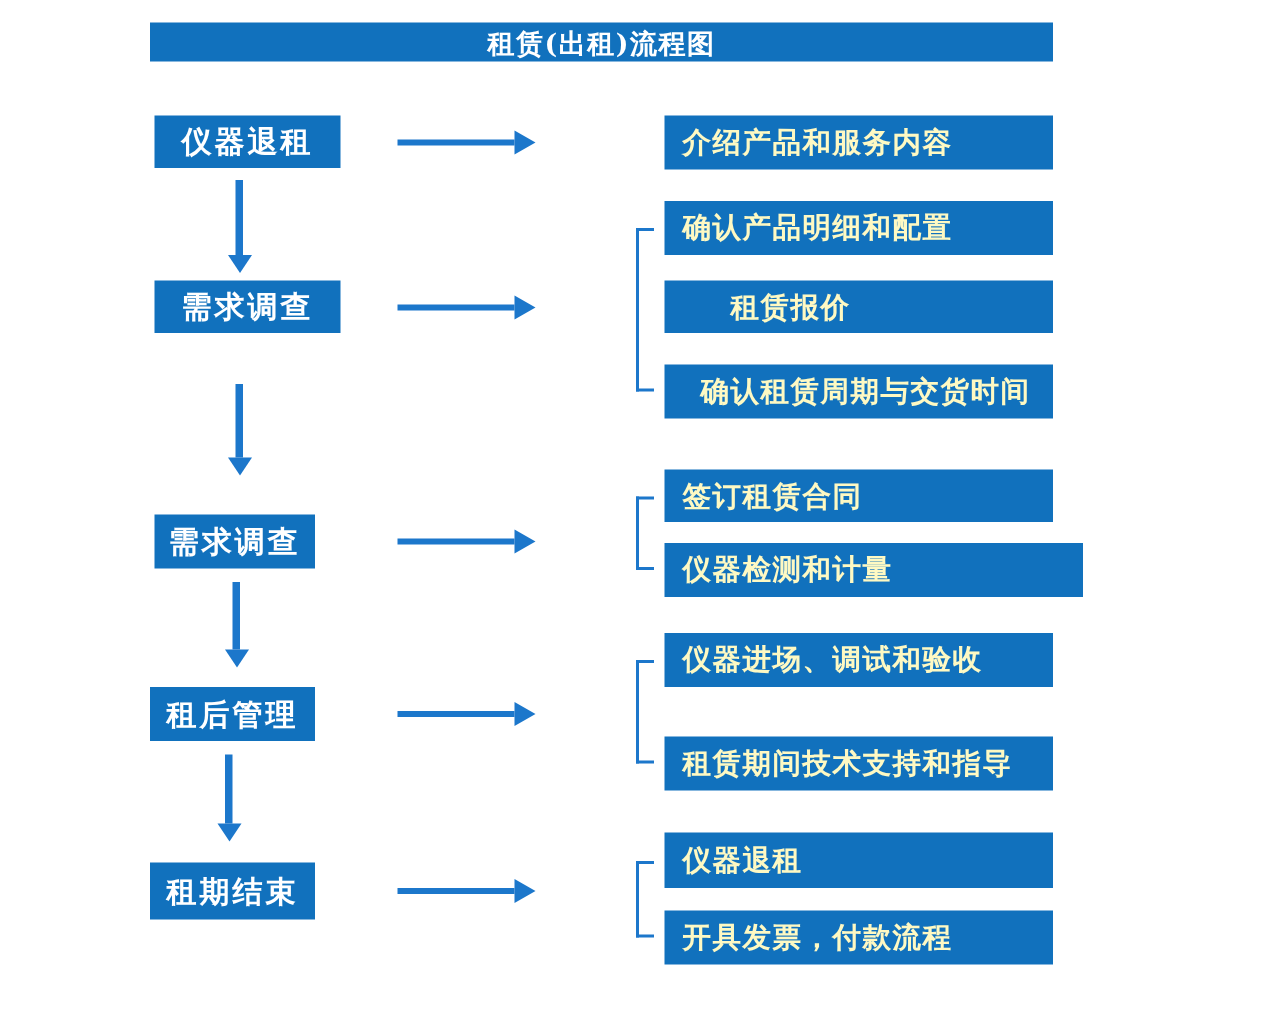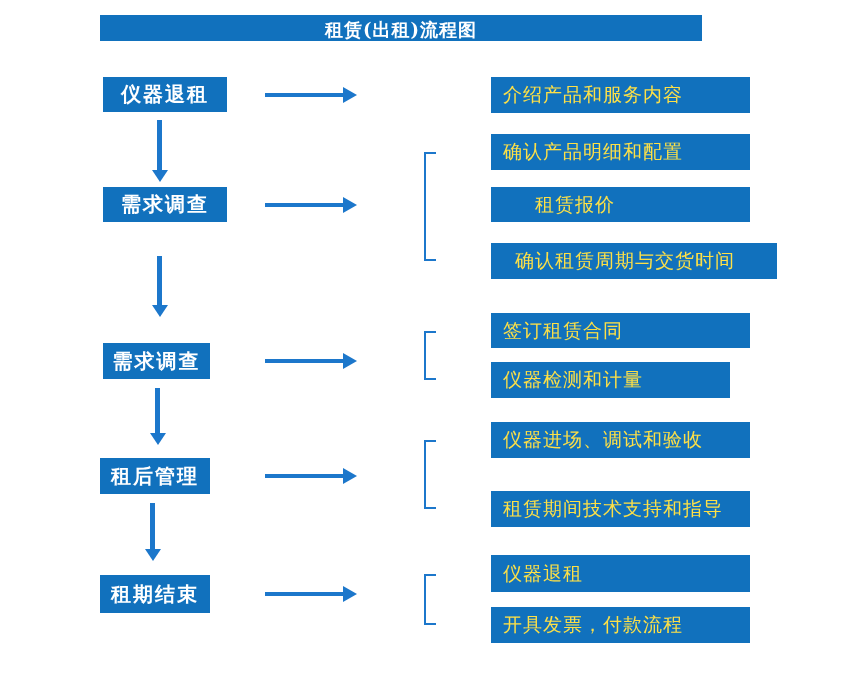--- a/index.html
+++ b/index.html
@@ -31,30 +31,29 @@
     font-weight: bold;
     letter-spacing: 2px;
     display: flex;
     align-items: center;
     justify-content: center;
     box-sizing: border-box;
   }
   .detail-box {
     position: absolute;
     background: var(--primary, #1171BD);
-    color: #fde047;
+    color: #fef9c3;
     font-size: 19px;
-    font-weight: normal;
+    font-weight: bold;
     letter-spacing: 1px;
     display: flex;
     align-items: center;
     padding-left: 12px;
     box-sizing: border-box;
     white-space: nowrap;
-    margin-left: 48px;
   }
   .shaft   { position: absolute; background: var(--arrow, #1C77CB); }
   .bracket { position: absolute; background: var(--arrow, #1C77CB); }
   .tri-right {
     position: absolute; width: 0; height: 0;
     border-left: 14px solid var(--arrow, #1C77CB);
     border-top: 8px solid transparent;
     border-bottom: 8px solid transparent;
   }
   .tri-down {
@@ -72,29 +71,29 @@
   <div id="stage-layer">
       <div class="stage-box" style="left: 103px; top: 77px; width: 124px; height: 35px;">仪器退租</div>
       <div class="shaft" style="left: 265px; top: 92.5px; width: 78px; height: 4px;"></div>
       <div class="tri-right" style="left: 343px; top: 86.5px;"></div>
       <div class="detail-box" style="left: 443px; top: 77px; width: 259px; height: 36px;">介绍产品和服务内容</div>
       <div class="stage-box" style="left: 103px; top: 187px; width: 124px; height: 35px;">需求调查</div>
       <div class="shaft" style="left: 265px; top: 202.5px; width: 78px; height: 4px;"></div>
       <div class="tri-right" style="left: 343px; top: 196.5px;"></div>
       <div class="detail-box" style="left: 443px; top: 134px; width: 259px; height: 36px;">确认产品明细和配置</div>
       <div class="detail-box" style="left: 443px; top: 187px; width: 259px; height: 35px; padding-left: 44px;">租赁报价</div>
-      <div class="detail-box" style="left: 443px; top: 243px; width: 286px; height: 36px; padding-left: 24px;">确认租赁周期与交货时间</div>
+      <div class="detail-box" style="left: 443px; top: 243px; width: 259px; height: 36px; padding-left: 24px;">确认租赁周期与交货时间</div>
       <div class="bracket" style="left: 424px; top: 152px; width: 2px; height: 109px;"></div>
       <div class="bracket" style="left: 424px; top: 152px; width: 12px; height: 2px;"></div>
       <div class="bracket" style="left: 424px; top: 259px; width: 12px; height: 2px;"></div>
       <div class="stage-box" style="left: 103px; top: 343px; width: 107px; height: 36px;">需求调查</div>
       <div class="shaft" style="left: 265px; top: 359px; width: 78px; height: 4px;"></div>
       <div class="tri-right" style="left: 343px; top: 353px;"></div>
       <div class="detail-box" style="left: 443px; top: 313px; width: 259px; height: 35px;">签订租赁合同</div>
-      <div class="detail-box" style="left: 443px; top: 362px; width: 239px; height: 36px;">仪器检测和计量</div>
+      <div class="detail-box" style="left: 443px; top: 362px; width: 279px; height: 36px;">仪器检测和计量</div>
       <div class="bracket" style="left: 424px; top: 330.5px; width: 2px; height: 49.5px;"></div>
       <div class="bracket" style="left: 424px; top: 330.5px; width: 12px; height: 2px;"></div>
       <div class="bracket" style="left: 424px; top: 378px; width: 12px; height: 2px;"></div>
       <div class="stage-box" style="left: 100px; top: 458px; width: 110px; height: 36px;">租后管理</div>
       <div class="shaft" style="left: 265px; top: 474px; width: 78px; height: 4px;"></div>
       <div class="tri-right" style="left: 343px; top: 468px;"></div>
       <div class="detail-box" style="left: 443px; top: 422px; width: 259px; height: 36px;">仪器进场、调试和验收</div>
       <div class="detail-box" style="left: 443px; top: 491px; width: 259px; height: 36px;">租赁期间技术支持和指导</div>
       <div class="bracket" style="left: 424px; top: 440px; width: 2px; height: 69px;"></div>
       <div class="bracket" style="left: 424px; top: 440px; width: 12px; height: 2px;"></div>

